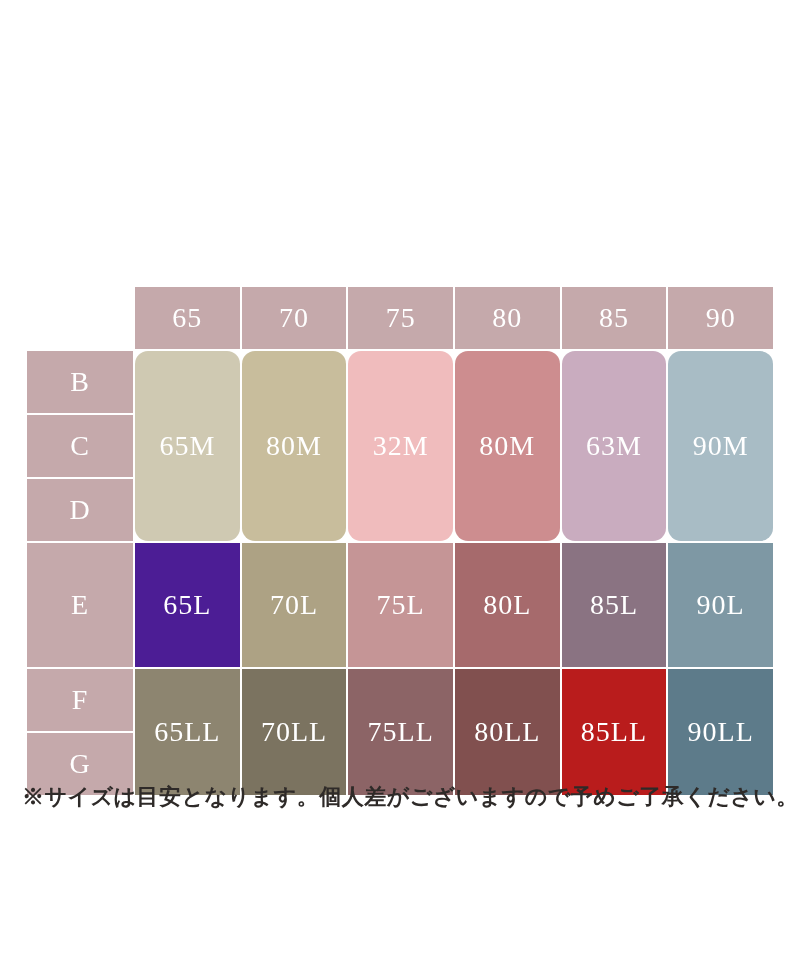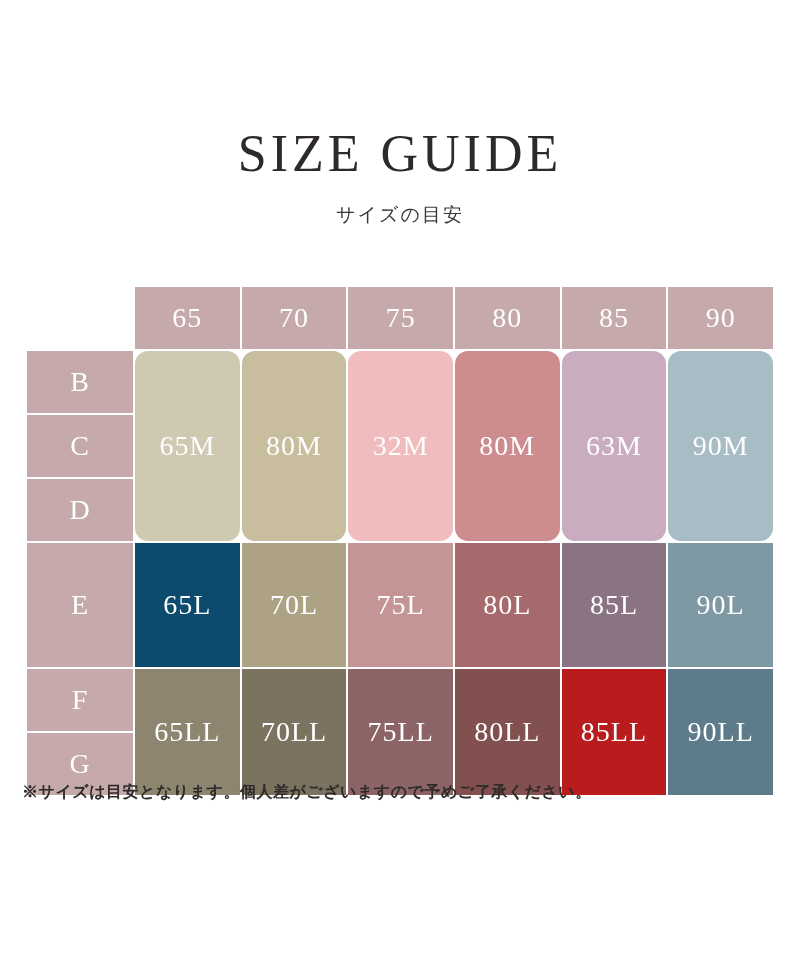--- a/index.html
+++ b/index.html
@@ -83,35 +83,31 @@
   }
   .cell-m { height: 186px; border-radius: 13px; }
   .cell-l { height: 124px; }
   .cell-ll { height: 124px; }
 
   .note {
     position: absolute;
     left: 22px;
     top: 782px;
     font-family: "Liberation Sans", sans-serif;
-    font-size: 16px;
+    font-size: 22px;
     color: #2e2a28;
     letter-spacing: 0.5px;
     font-weight: bold;
   }
 </style>
 </head>
 <body>
 
 <div class="page">
 
-  <div class="title-block">
-    <h1 class="main-title">SIZE GUIDE</h1>
-    <div class="sub-title">サイズの目安</div>
-  </div>
 
   <div class="table-wrap">
     <table class="size-table">
       <tbody>
         <tr>
           <td class="corner-cell"></td>
           <td class="col-head">65</td>
           <td class="col-head">70</td>
           <td class="col-head">75</td>
           <td class="col-head">80</td>
@@ -130,21 +126,21 @@
         </tr>
         <tr>
           <td class="row-head">C</td>
         </tr>
         <tr>
           <td class="row-head">D</td>
         </tr>
 
         <tr>
           <td class="row-head">E</td>
-          <td class="data-cell cell-l" style="background:#0c4a6e">65L</td>
+          <td class="data-cell cell-l" style="background:#4c1d95">65L</td>
           <td class="data-cell cell-l" style="background:#ada284">70L</td>
           <td class="data-cell cell-l" style="background:#c59596">75L</td>
           <td class="data-cell cell-l" style="background:#a66a6c">80L</td>
           <td class="data-cell cell-l" style="background:#8a7382">85L</td>
           <td class="data-cell cell-l" style="background:#7e98a4">90L</td>
         </tr>
 
         <tr>
           <td class="row-head">F</td>
           <td class="data-cell cell-ll" rowspan="2" style="background:#8d8570">65LL</td>

